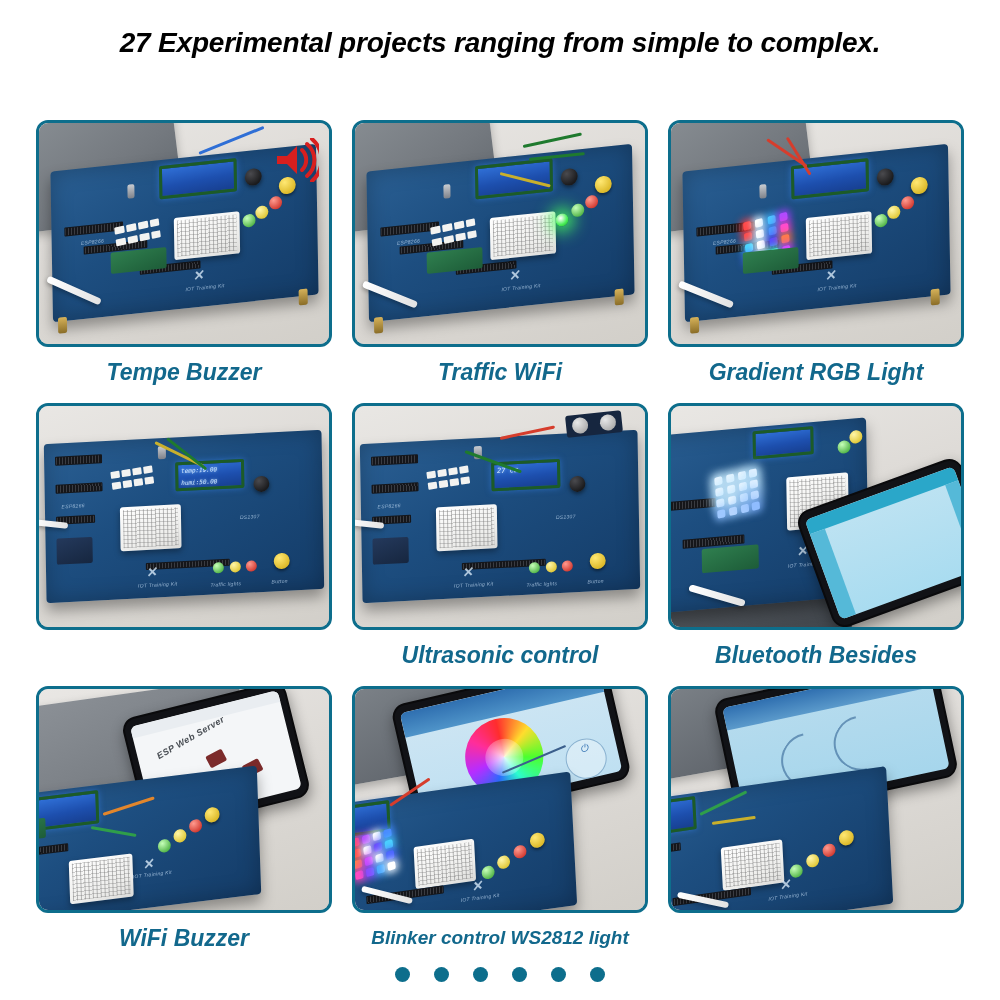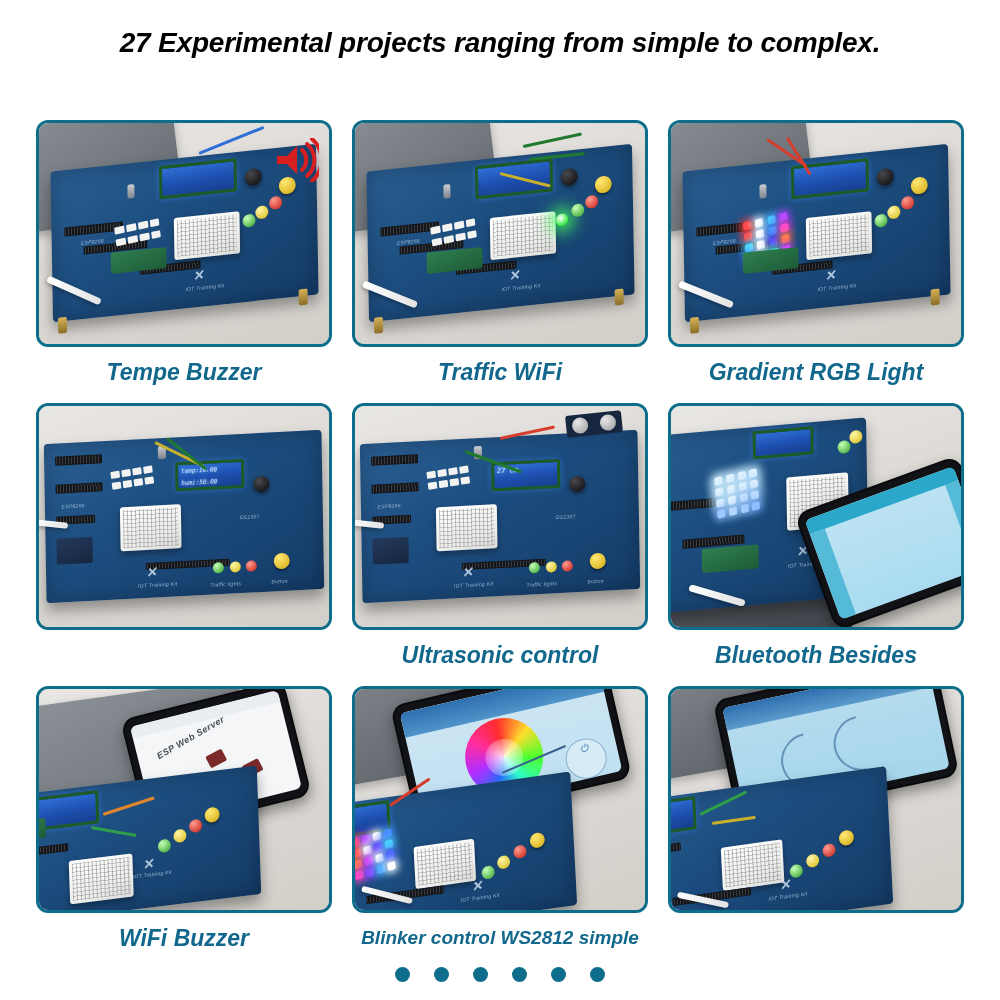--- a/index.html
+++ b/index.html
@@ -663,21 +663,21 @@
             <div class="led yellow" style="left:72%;top:56%"></div>
             <div class="led red" style="left:78%;top:50%"></div>
             <div class="btn-cap y" style="left:84%;top:42%;width:15px;height:15px"></div>
             <div class="logo-x" style="left:62%;top:70%">✕</div>
             <div class="silk" style="left:58%;top:82%">IOT Training Kit</div>
           </div>
           <div class="wire" style="left:12%;top:52%;width:48px;height:3px;background:#d63d2c;transform:rotate(-34deg)"></div>
           <div class="usb-cable" style="left:2%;top:92%;width:18%;height:6px;transform:rotate(14deg)"></div>
         </div>
       </div>
-      <div class="caption small">Blinker control WS2812 simple</div>
+      <div class="caption small">Blinker control WS2812 light</div>
     </div>
 
     <div class="cell">
       <div class="card">
         <div class="scene">
           <div class="desk"></div>
           <div class="laptop kb" style="top:-6%;left:-12%;width:58%;height:42%;transform:rotate(-10deg);background:linear-gradient(160deg,#7f858b,#5a5f66)"></div>
           <div class="phone" style="left:18%;top:-6%;width:78%;height:56%;transform:rotate(-12deg)">
             <div class="screen gauge">
               <div class="gtop"></div>

